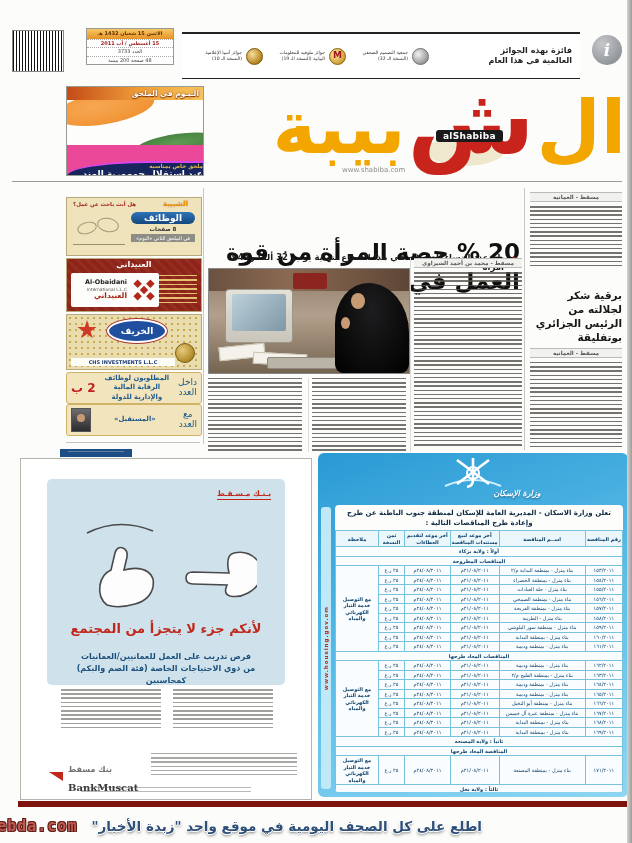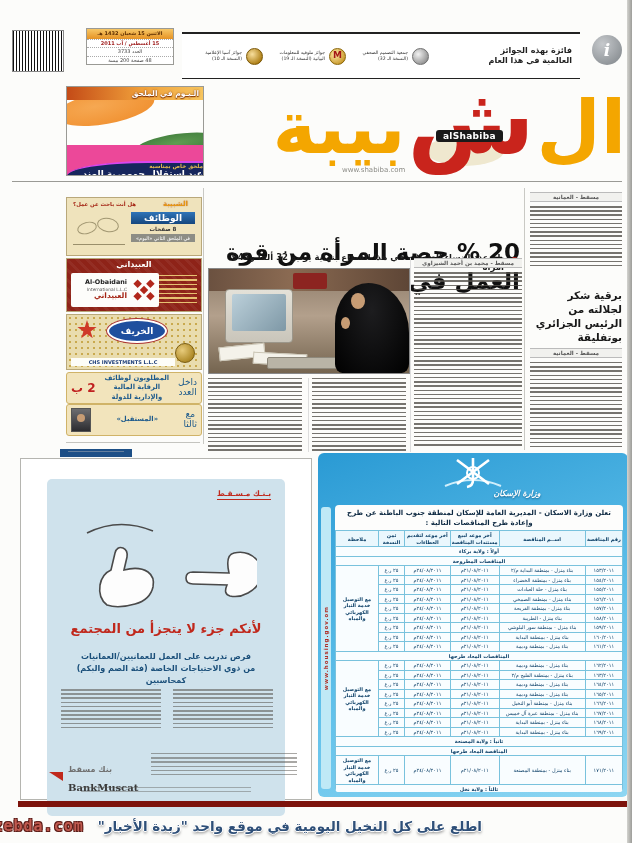--- a/index.html
+++ b/index.html
@@ -61,21 +61,21 @@
   .crt .screen{position:absolute;left:9%;top:8%;width:82%;height:70%;background:linear-gradient(135deg,#bcd0da,#7e98a6);border-radius:2px;}
   .figure{background:radial-gradient(ellipse at 50% 30%,#1d1d1f,#000);border-radius:45% 55% 10% 10%;}
   .face{background:#c79c74;border-radius:50%;}
   .paper{background:#f4f2ea;border:1px solid #c9c4b4;}
 
   
   .adbox{border:1px solid #b9a87a;}
   .jobs{background:#efe3bc;}
   .jobs .q{font-size:5.4px;font-weight:bold;color:#a42414;}
   .jobs .brand{font-size:7px;font-weight:bold;color:#e89a10;text-shadow:0 0 1px #a55;}
-  .jobs .banner{background:linear-gradient(#2f74b8,#15477e);color:#fff;font-weight:bold;font-size:9px;text-align:center;border-radius:0;padding:1px 2px;}
+  .jobs .banner{background:linear-gradient(#2f74b8,#15477e);color:#fff;font-weight:bold;font-size:9px;text-align:center;border-radius:6px;padding:1px 2px;}
   .jobs .pages{font-size:5.6px;font-weight:bold;color:#333;text-align:center;}
   .jobs .gray{background:#8d8d85;color:#fff;font-size:5px;text-align:center;padding:1px 2px;}
   .doodle{border:0;border-bottom:1px solid #9a8f6b;}
   .doodle::before,.doodle::after{content:"";position:absolute;border:1px solid #8d835f;border-radius:50%;opacity:.8;}
   .doodle::before{left:4px;top:8px;width:18px;height:10px;transform:rotate(-15deg);}
   .doodle::after{right:6px;top:4px;width:20px;height:12px;transform:rotate(10deg);}
 
   .obaidani{background:#8e2318;background-image:repeating-linear-gradient(45deg,rgba(255,255,255,.05) 0 3px,transparent 3px 7px);}
   .obaidani .script{font-size:8px;color:#fff;font-weight:bold;text-align:center;}
   .ob-card{background:#fdfdfb;border-radius:2px;}
@@ -275,32 +275,32 @@
 
   <div class="abs yellowbox" style="left:66px;top:372px;width:126px;height:26px;">
     <div class="yb-label">داخل
 العدد</div>
     <div class="yb-text">المطلوبون لوظائف الرقابة المالية والإدارية للدولة</div>
     <div class="yb-page">2 ب</div>
   </div>
 
   <div class="abs yellowbox" style="left:66px;top:404px;width:126px;height:26px;">
     <div class="yb-label">مع
-ثالثا</div>
+العدد</div>
     <div class="yb-text">«المستقبل»</div>
     <div class="gradpic" style="width:18px;height:22px;"></div>
   </div>
 
   <div class="abs hrule" style="left:66px;top:442px;width:134px;background:#c4c4bf;"></div>
   <div class="abs ministrip" style="left:60px;top:449px;width:72px;height:8px;">
     <div class="ph" style="width:56px;height:4px;opacity:.5;filter:invert(1);"></div>
   </div>
 
   <div class="abs bank" style="left:20px;top:458px;width:290px;height:340px;">
-    <div class="abs bank-panel" style="left:26px;top:20px;width:238px;height:337px;">
+    <div class="abs bank-panel" style="left:26px;top:20px;width:238px;height:206px;">
       <div class="abs bank-brand" style="right:14px;top:10px;">بـنـك مـسـقـط</div>
       <svg class="abs" style="left:30px;top:42px;" width="180" height="92" viewBox="0 0 180 92">
         <path d="M10 12 q32 -16 66 -2" stroke="#4a4a4a" stroke-width="1.6" fill="none"></path>
         <path d="M30 84 q-9 -7 -7 -20 q2 -11 11 -15 l4 -17 q2 -7 8 -5 q5 2 4 9 l-3 13 q15 -4 24 2 q7 5 5 15 q-3 13 -18 17 q-17 5 -28 1 z" fill="#fdfdfd" stroke="#4a4a4a" stroke-width="1.6"></path>
         <path d="M170 52 l-36 -1 q-7 0 -7 6 q0 6 7 6 l34 1 q-4 9 3 11 q9 2 18 -3 q11 -6 13 -16 q2 -11 -5 -18 q-9 -9 -22 -6 q-9 2 -5 20 z" fill="#fdfdfd" stroke="#4a4a4a" stroke-width="1.6" transform="translate(-18,0)"></path>
       </svg>
       <div class="abs bank-slogan" style="left:0;top:142px;width:100%;">لأنكم جزء لا يتجزأ من المجتمع</div>
       <div class="abs bank-offer" style="left:10px;top:172px;width:218px;">
         <div>فرص تدريب على العمل للعمانيين/العمانيات</div>
         <div>من ذوي الاحتياجات الخاصة (فئة الصم والبكم) كمحاسبين</div>
@@ -501,18 +501,18 @@
             </tr>
           </tbody>
       </table>
 
     </div>
   </div>
 
   <div class="abs redbar" style="left:18px;top:801px;width:610px;height:6px;"></div>
 
   <div class="abs" style="left:10px;top:812px;width:612px;height:28px;display:flex;align-items:center;justify-content:flex-start;gap:14px;padding-right:140px;box-sizing:border-box;">
-    <span class="zebda-slogan">اطلع على كل النخيل اليومية في موقع واحد "زبدة الأخبار"</span>
+    <span class="zebda-slogan">اطلع على كل الصحف اليومية في موقع واحد "زبدة الأخبار"</span>
     <span class="zebda-url">www.alzebda.com</span>
   </div>
 
   <div class="abs" style="left:627px;top:0;width:5px;height:843px;background:linear-gradient(90deg,#d3d3cf,#9d9d99);"></div>
 </div>
 
 </body></html>

